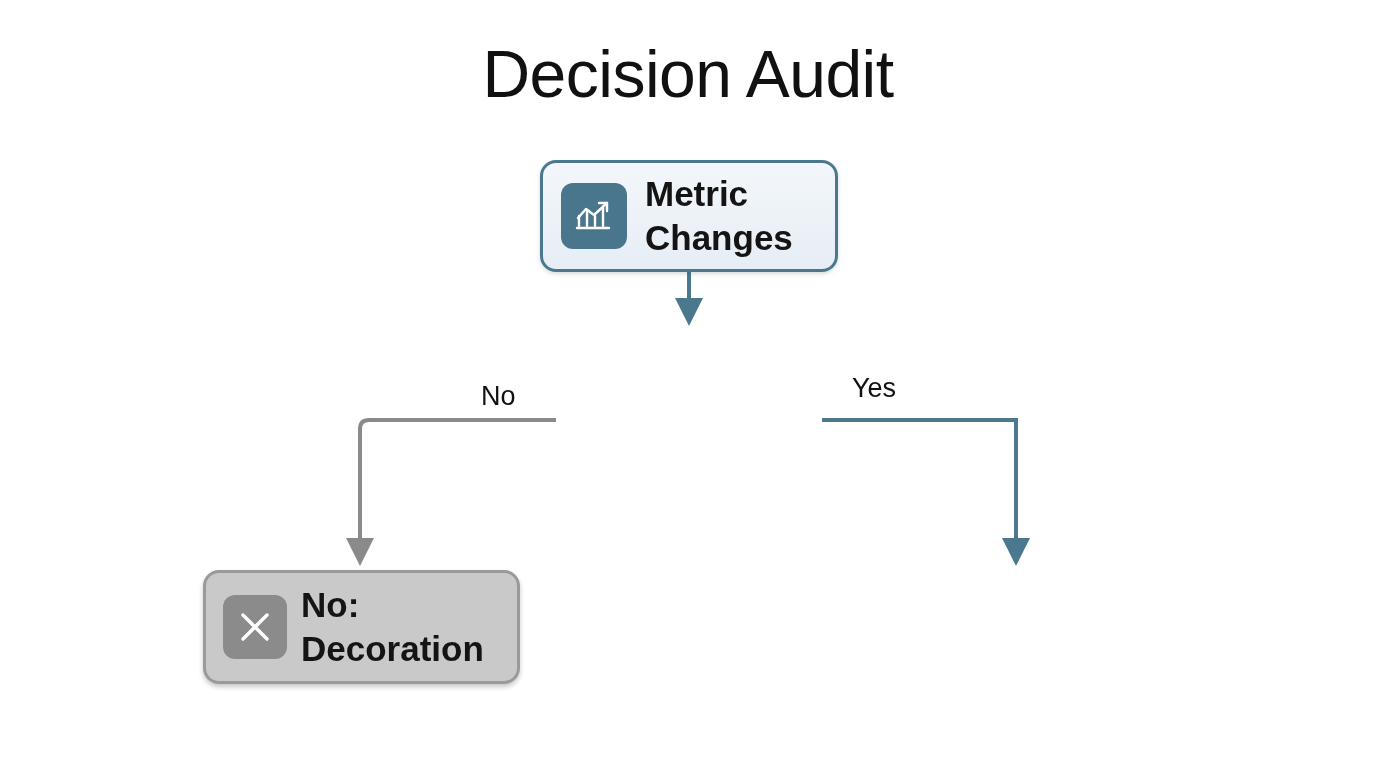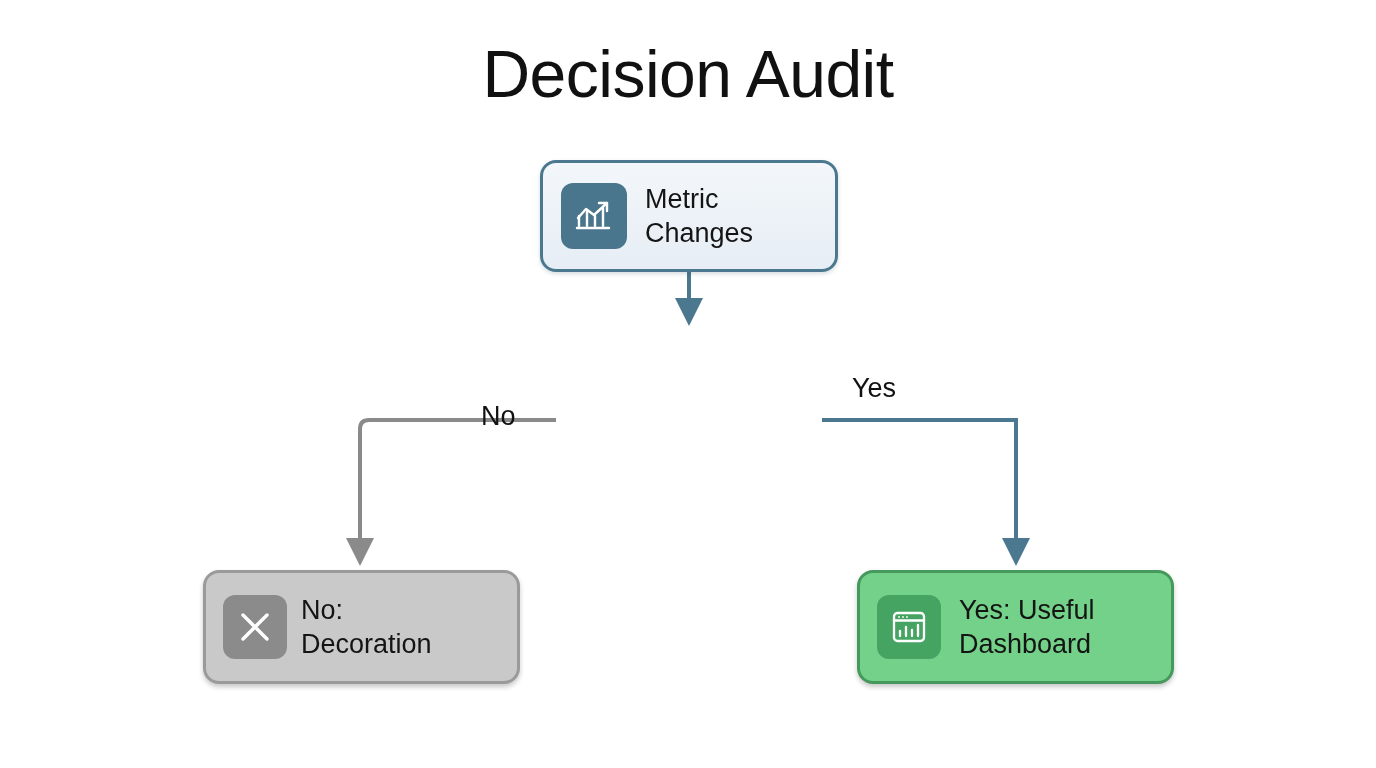--- a/index.html
+++ b/index.html
@@ -55,22 +55,22 @@
   }
   .node .icon-box {
     flex: 0 0 auto;
     display: flex;
     align-items: center;
     justify-content: center;
     border-radius: 12px;
   }
   .node .node-label {
     flex: 1 1 auto;
-    font-size: 27px;
-    font-weight: 400;
+    font-size: 35px;
+    font-weight: 700;
     color: #141414;
     line-height: 1.26;
     white-space: pre-line;
   }
 
   
   #node-metric-changes {
     left: 540px;
     top: 160px;
     width: 298px;
@@ -151,21 +151,21 @@
   }
 
   
   .edge-label {
     position: absolute;
     font-size: 27px;
     font-weight: 400;
     color: #111111;
     white-space: nowrap;
   }
-  #edge-label-no  { left: 481px; top: 381px; margin-top: 20px; }
+  #edge-label-no  { left: 481px; top: 381px; }
   #edge-label-yes { left: 852px; top: 373px; }
 </style>
 </head>
 <body>
 
 <div id="canvas">
 
   <div id="page-title">Decision Audit</div>
 
   <svg id="edges" viewBox="0 0 1376 768" xmlns="http://www.w3.org/2000/svg">
@@ -219,33 +219,14 @@
         <g stroke="#ffffff" stroke-width="3.4" fill="none" stroke-linecap="round">
           <path d="M 9 9 L 33 33"></path>
           <path d="M 33 9 L 9 33"></path>
         </g>
       </svg>
     </div>
     <div class="node-label">No:
 Decoration</div>
   </div>
 
-  <div class="node" id="node-yes-dashboard">
-    <div class="icon-box">
-      <svg width="42" height="42" viewBox="0 0 42 42">
-        <g stroke="#ffffff" stroke-width="2.3" fill="none" stroke-linecap="round" stroke-linejoin="round">
-          <rect x="6" y="7" width="30" height="28" rx="3.5"></rect>
-          <path d="M 6 14.5 L 36 14.5"></path>
-          <circle cx="11" cy="11" r="0.9" fill="#ffffff" stroke="none"></circle>
-          <circle cx="15" cy="11" r="0.9" fill="#ffffff" stroke="none"></circle>
-          <circle cx="19" cy="11" r="0.9" fill="#ffffff" stroke="none"></circle>
-          <path d="M 12 30 L 12 25"></path>
-          <path d="M 18 30 L 18 21"></path>
-          <path d="M 24 30 L 24 24"></path>
-          <path d="M 30 30 L 30 19"></path>
-        </g>
-      </svg>
-    </div>
-    <div class="node-label">Yes: Useful
-Dashboard</div>
-  </div>
 
 </div>
 
 </body></html>

